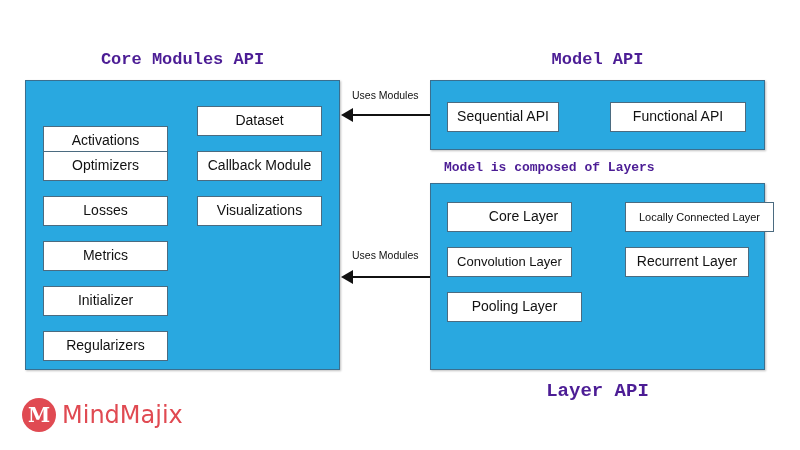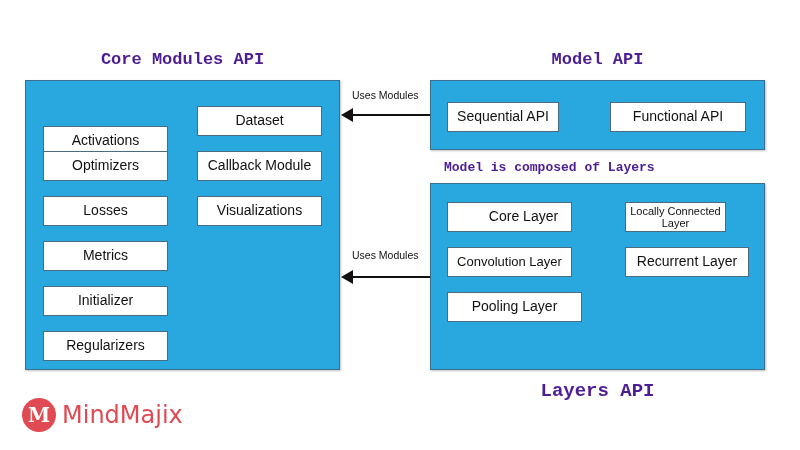--- a/index.html
+++ b/index.html
@@ -39,24 +39,24 @@
 <div class="panel" style="left:430px;top:80px;width:335px;height:70px;">
   <div class="item" style="left:16px;top:21px;width:112px;height:30px;">Sequential API</div>
   <div class="item" style="left:179px;top:21px;width:136px;height:30px;">Functional API</div>
 </div>
 <div class="title" style="left:444px;top:160px;font-size:13px;text-align:left;">Model is composed of Layers</div>
 
 <div class="panel" style="left:430px;top:183px;width:335px;height:187px;">
   <div class="item" style="left:16px;top:18px;width:125px;height:30px;padding-left:28px;">Core Layer</div>
   <div class="item" style="left:16px;top:63px;width:125px;height:30px;font-size:13px;">Convolution Layer</div>
   <div class="item" style="left:16px;top:108px;width:135px;height:30px;">Pooling Layer</div>
-  <div class="item small" style="left:194px;top:18px;width:101px;height:30px;">Locally Connected Layer</div>
+  <div class="item small" style="left:194px;top:18px;width:149px;height:30px;">Locally Connected Layer</div>
   <div class="item" style="left:194px;top:63px;width:124px;height:30px;">Recurrent Layer</div>
 </div>
-<div class="title" style="left:430px;top:380px;width:335px;font-size:19px;">Layers API</div>
+<div class="title" style="left:430px;top:380px;width:335px;font-size:19px;">Layer API</div>
 
 <div class="lbl" style="left:352px;top:89px;">Uses Modules</div>
 <div class="arrow" style="left:343px;top:114px;width:87px;"></div>
 <div class="lbl" style="left:352px;top:249px;">Uses Modules</div>
 <div class="arrow" style="left:343px;top:276px;width:87px;"></div>
 
 <div class="logo">
   <div class="logo-circle">M</div>
   <div class="logo-text">MindMajix</div>
 </div>

